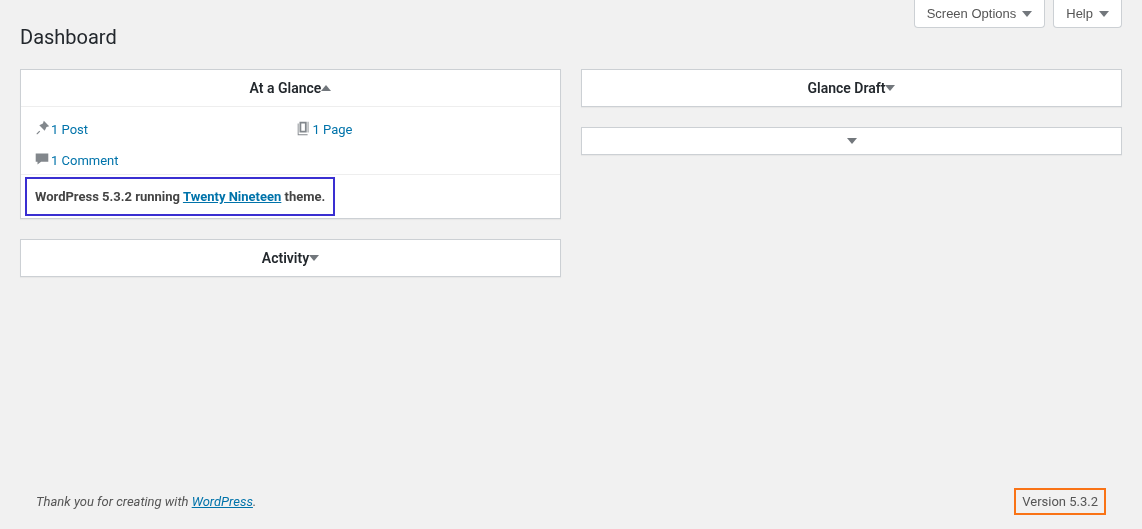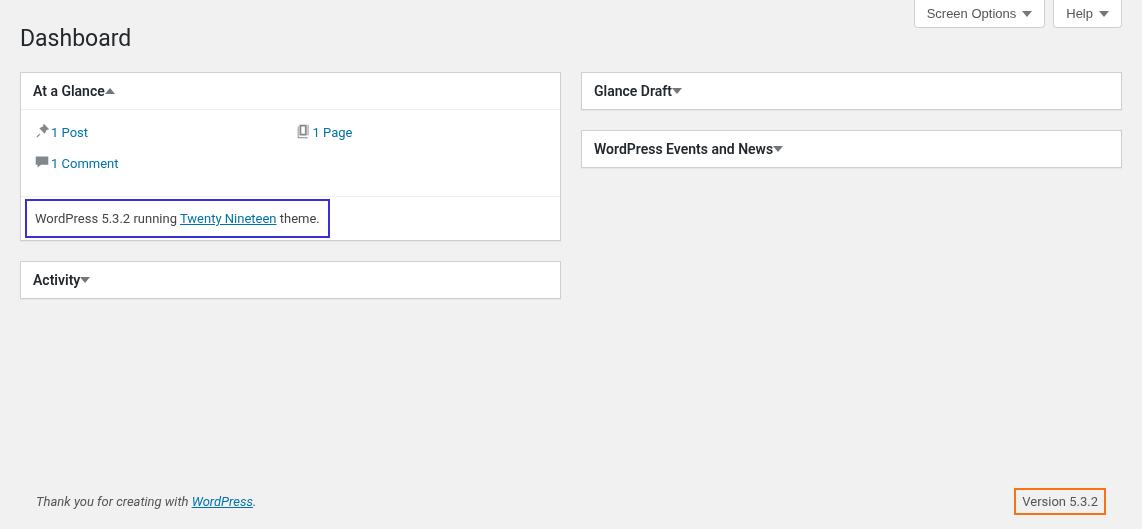--- a/index.html
+++ b/index.html
@@ -40,39 +40,39 @@
       border-right: 5px solid transparent;
       border-top: 6px solid #72777c;
     }
     .triangle-up {
       width: 0; height: 0;
       border-left: 5px solid transparent;
       border-right: 5px solid transparent;
       border-bottom: 6px solid #72777c;
     }
     h1.page-title {
-      font-size: 23px;
+      font-size: 20px;
       font-weight: 400;
       color: #23282d;
       padding: 25px 20px 20px 20px;
     }
     .columns {
       display: flex;
       gap: 20px;
       padding: 0 20px;
     }
     .col { flex: 1; display: flex; flex-direction: column; gap: 20px; }
     .postbox {
       background: #fff;
       border: 1px solid #ccd0d4;
       box-shadow: 0 1px 1px rgba(0,0,0,.04);
     }
     .postbox-header {
       display: flex;
-      justify-content: flex-start;
+      justify-content: center;
       align-items: center;
       padding: 10px 12px;
       border-bottom: 1px solid #eee;
       cursor: pointer;
     }
     .postbox.collapsed .postbox-header { border-bottom: none; }
     .postbox-header h2 {
       font-size: 14px;
       font-weight: 600;
       color: #23282d;
@@ -85,22 +85,23 @@
     }
     .glance-item {
       display: flex;
       align-items: center;
       gap: 0;
       color: #0073aa;
       cursor: pointer;
     }
     .glance-item .icon { color: #82878c; flex-shrink: 0; }
     .version-line-wrap {
-      margin: 22px -12px -12px -12px;
+      margin: 3px -12px -12px -12px;
       border-top: 1px solid #eee;
+      font-weight: bold;
     }
     .version-line {
       padding: 10px 8px;
       font-size: 13px;
       color: #444;
       border: 2px solid #3a2fd1;
       display: inline-block;
       margin: 2px 4px 2px 4px;
     }
     .version-line a { color: #0073aa; text-decoration: underline; }
@@ -196,21 +197,20 @@
 
     <div class="postbox collapsed">
       <div class="postbox-header">
         <h2>Glance Draft</h2>
         <span class="triangle-down"></span>
       </div>
     </div>
 
     <div class="postbox collapsed">
       <div class="postbox-header">
-        <h2>WordPress Events and News</h2>
         <span class="triangle-down"></span>
       </div>
     </div>
 
   </div>
 </div>
 
 <div class="footer">
   <div>
     <span>Thank you for creating with </span><a href="#">WordPress</a><span>.</span>

